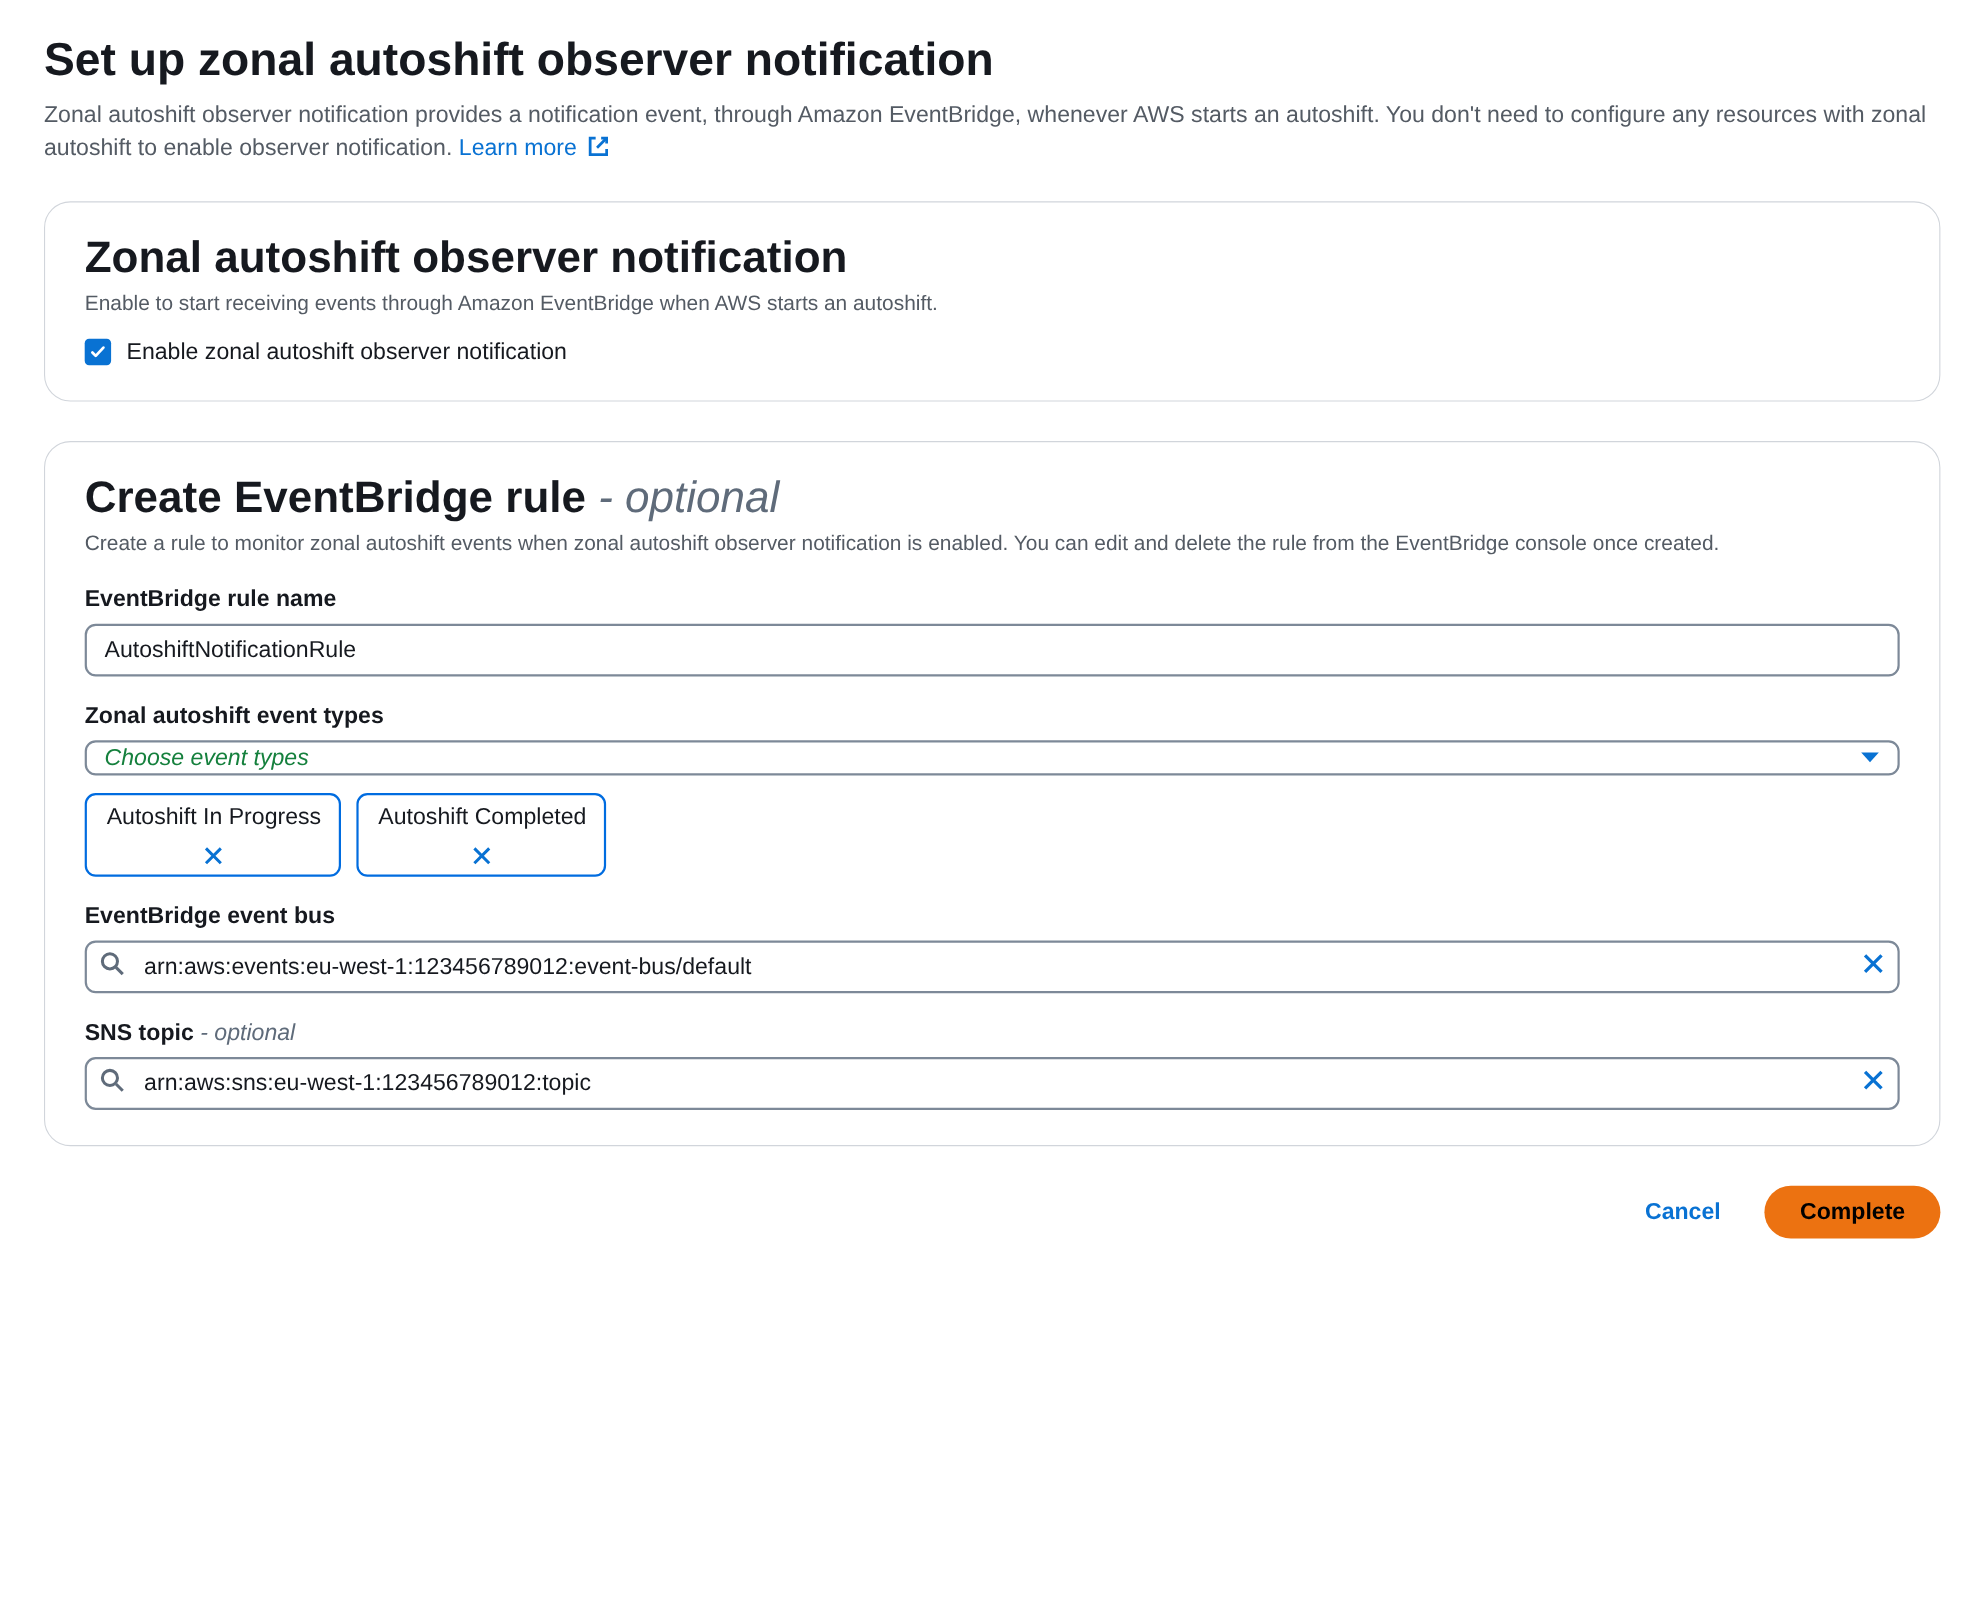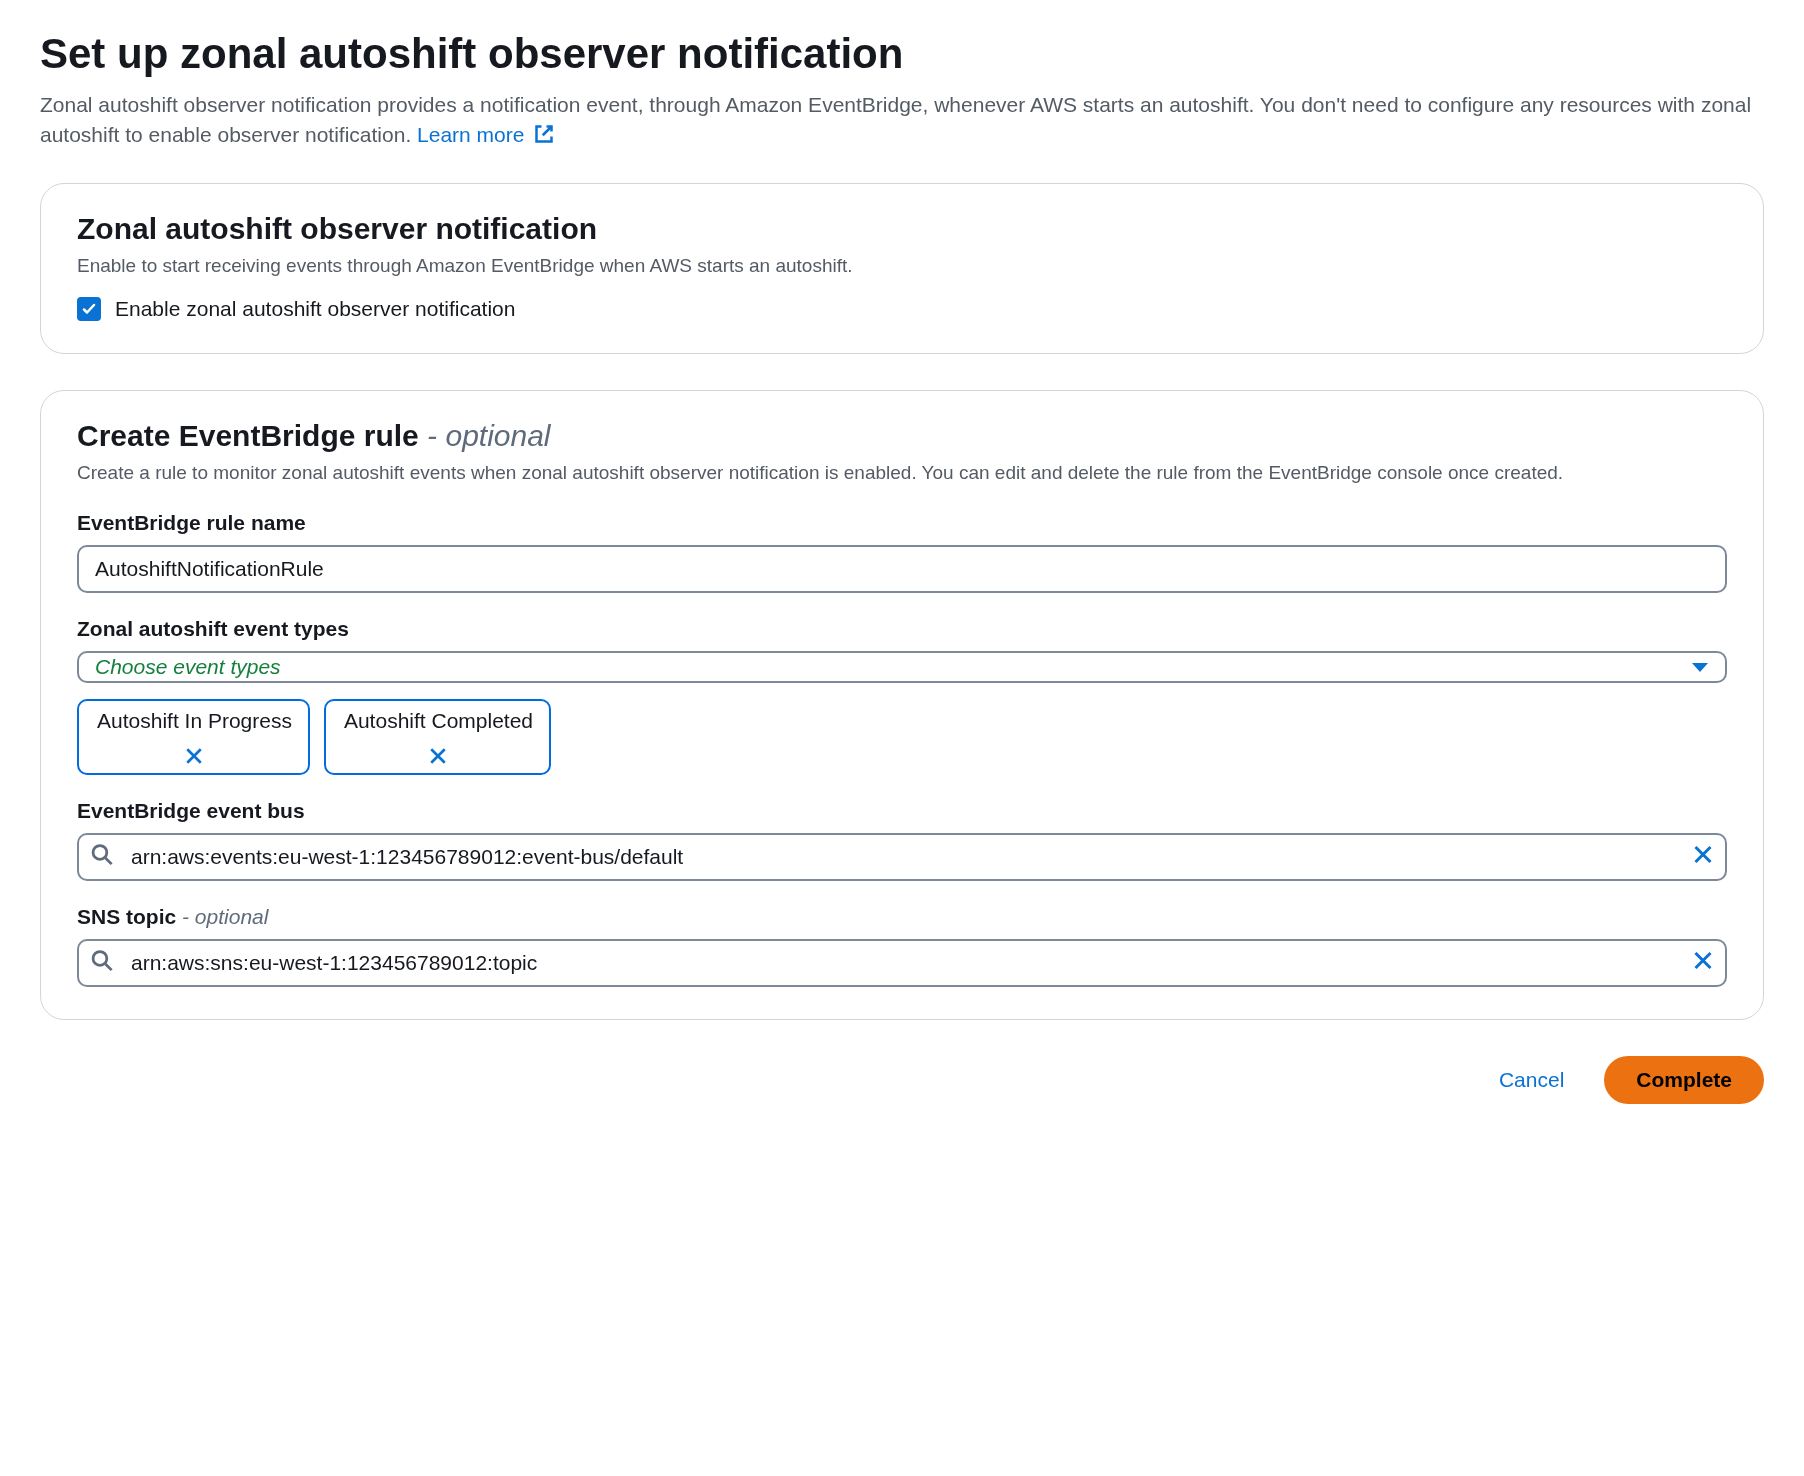--- a/index.html
+++ b/index.html
@@ -33,21 +33,21 @@
     vertical-align: -2px;
     margin-left: 4px;
   }
   .panel {
     border: 1.5px solid #d1d5db;
     border-radius: 24px;
     padding: 28px 36px 32px 36px;
     margin-bottom: 36px;
   }
   .panel-title {
-    font-size: 30px;
+    font-size: 40px;
     font-weight: 700;
     margin: 0 0 6px 0;
     color: #16191f;
   }
   .panel-title .optional {
     font-weight: 400;
     font-style: italic;
     color: #5f6b7a;
   }
   .panel-desc {
@@ -184,21 +184,21 @@
     justify-content: flex-end;
     align-items: center;
     gap: 28px;
     margin-top: 10px;
   }
   .btn-link {
     background: none;
     border: none;
     color: #0972d3;
     font-size: 21px;
-    font-weight: 400;
+    font-weight: 700;
     cursor: pointer;
     padding: 10px 12px;
     font-family: inherit;
   }
   .btn-primary {
     background: #ec7211;
     border: none;
     border-radius: 999px;
     color: #000;
     font-size: 21px;

